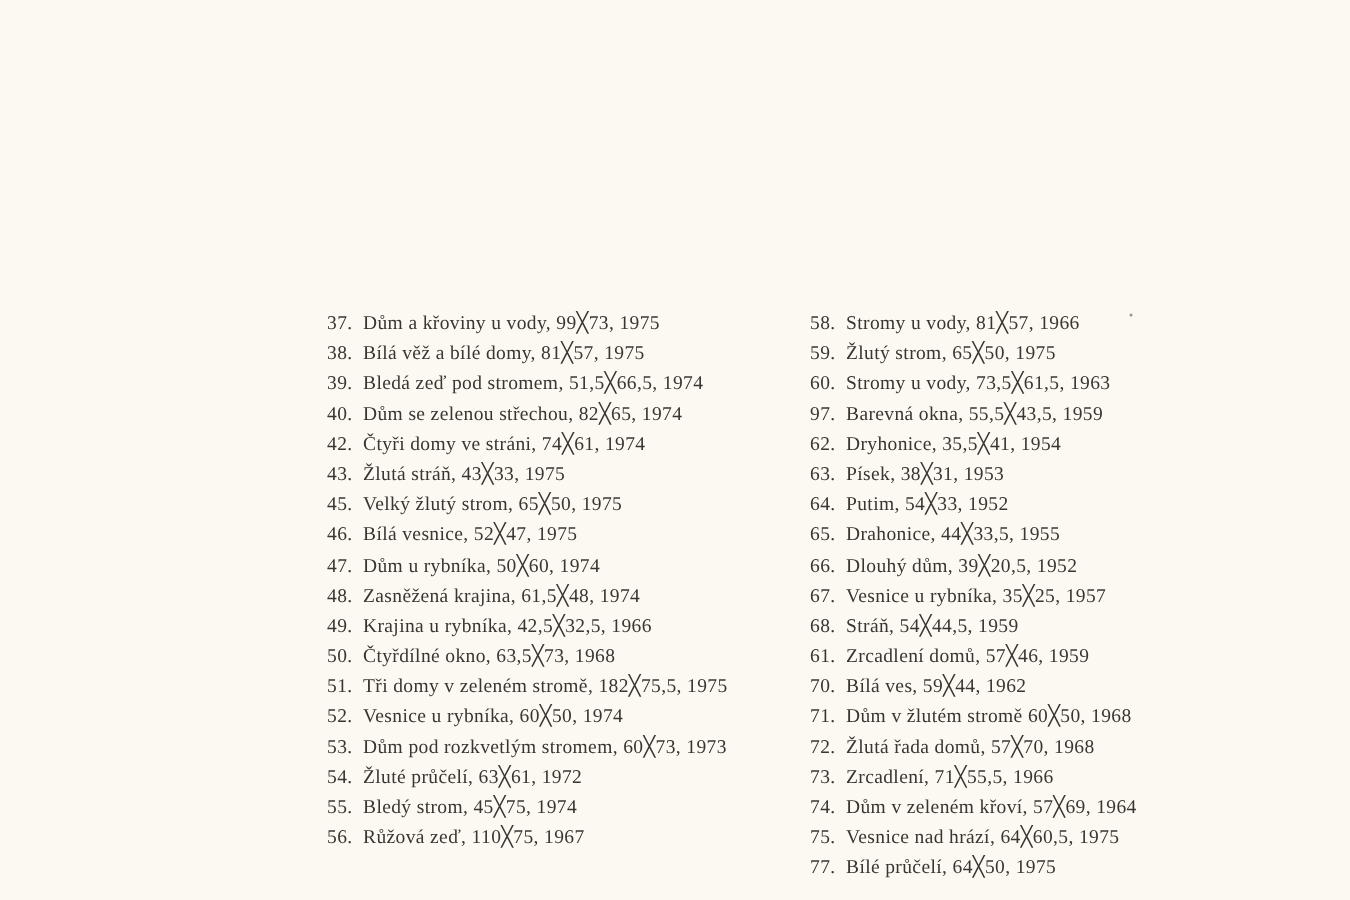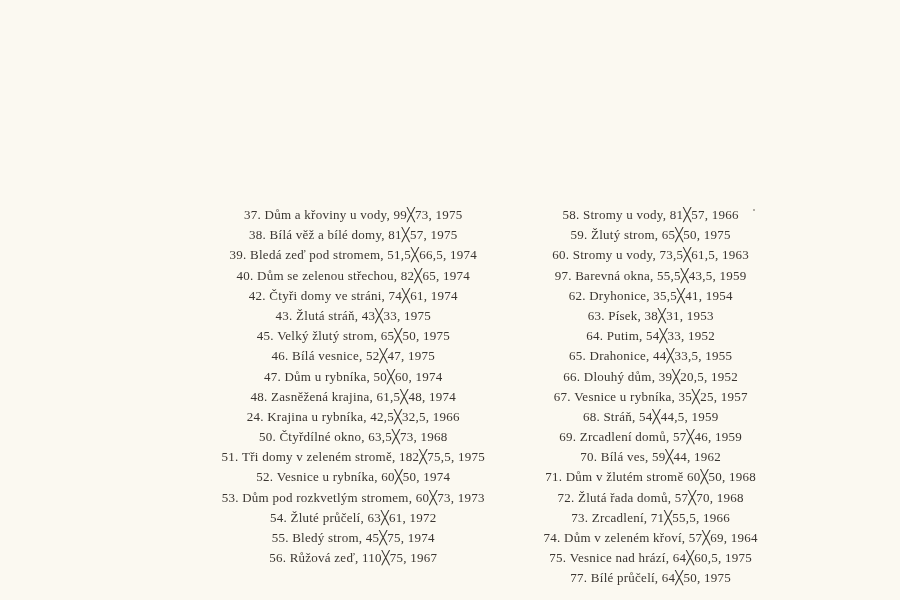--- a/index.html
+++ b/index.html
@@ -3,21 +3,21 @@
 <meta charset="utf-8">
 <style>
   html, body { margin: 0; padding: 0; }
   body {
     width: 900px; height: 600px; overflow: hidden;
     background: #fbf9f1;
     font-family: "Liberation Serif", "DejaVu Serif", serif;
     color: #3a3530;
     position: relative;
   }
-  .page { position: absolute; inset: 0; text-align: center; }
+  .page { position: absolute; inset: 0; }
   .col { position: absolute; top: 205px; }
   .col.left { left: 218px; }
   .col.right { left: 540px; }
   .entry {
     height: 20.2px; line-height: 20.2px;
     font-size: 13px; letter-spacing: 0.25px;
     white-space: nowrap;
   }
   .num { display: inline-block; width: 24px; }
   .speck { position: absolute; left: 753px; top: 209px; width: 2px; height: 2px; background: #9a958c; border-radius: 1px; }
@@ -30,42 +30,42 @@
       <div class="entry"><span class="num">37.</span><span>Dům a křoviny u vody, 99╳73, 1975</span></div>
       <div class="entry"><span class="num">38.</span><span>Bílá věž a bílé domy, 81╳57, 1975</span></div>
       <div class="entry"><span class="num">39.</span><span>Bledá zeď pod stromem, 51,5╳66,5, 1974</span></div>
       <div class="entry"><span class="num">40.</span><span>Dům se zelenou střechou, 82╳65, 1974</span></div>
       <div class="entry"><span class="num">42.</span><span>Čtyři domy ve stráni, 74╳61, 1974</span></div>
       <div class="entry"><span class="num">43.</span><span>Žlutá stráň, 43╳33, 1975</span></div>
       <div class="entry"><span class="num">45.</span><span>Velký žlutý strom, 65╳50, 1975</span></div>
       <div class="entry"><span class="num">46.</span><span>Bílá vesnice, 52╳47, 1975</span></div>
       <div class="entry"><span class="num">47.</span><span>Dům u rybníka, 50╳60, 1974</span></div>
       <div class="entry"><span class="num">48.</span><span>Zasněžená krajina, 61,5╳48, 1974</span></div>
-      <div class="entry"><span class="num">24.</span><span>Krajina u rybníka, 42,5╳32,5, 1966</span></div>
+      <div class="entry"><span class="num">49.</span><span>Krajina u rybníka, 42,5╳32,5, 1966</span></div>
       <div class="entry"><span class="num">50.</span><span>Čtyřdílné okno, 63,5╳73, 1968</span></div>
       <div class="entry"><span class="num">51.</span><span>Tři domy v zeleném stromě, 182╳75,5, 1975</span></div>
       <div class="entry"><span class="num">52.</span><span>Vesnice u rybníka, 60╳50, 1974</span></div>
       <div class="entry"><span class="num">53.</span><span>Dům pod rozkvetlým stromem, 60╳73, 1973</span></div>
       <div class="entry"><span class="num">54.</span><span>Žluté průčelí, 63╳61, 1972</span></div>
       <div class="entry"><span class="num">55.</span><span>Bledý strom, 45╳75, 1974</span></div>
       <div class="entry"><span class="num">56.</span><span>Růžová zeď, 110╳75, 1967</span></div>
     </div>
   <div class="col right" id="col1">
       <div class="entry"><span class="num">58.</span><span>Stromy u vody, 81╳57, 1966</span></div>
       <div class="entry"><span class="num">59.</span><span>Žlutý strom, 65╳50, 1975</span></div>
       <div class="entry"><span class="num">60.</span><span>Stromy u vody, 73,5╳61,5, 1963</span></div>
       <div class="entry"><span class="num">97.</span><span>Barevná okna, 55,5╳43,5, 1959</span></div>
       <div class="entry"><span class="num">62.</span><span>Dryhonice, 35,5╳41, 1954</span></div>
       <div class="entry"><span class="num">63.</span><span>Písek, 38╳31, 1953</span></div>
       <div class="entry"><span class="num">64.</span><span>Putim, 54╳33, 1952</span></div>
       <div class="entry"><span class="num">65.</span><span>Drahonice, 44╳33,5, 1955</span></div>
       <div class="entry"><span class="num">66.</span><span>Dlouhý dům, 39╳20,5, 1952</span></div>
       <div class="entry"><span class="num">67.</span><span>Vesnice u rybníka, 35╳25, 1957</span></div>
       <div class="entry"><span class="num">68.</span><span>Stráň, 54╳44,5, 1959</span></div>
-      <div class="entry"><span class="num">69.</span><span>Zrcadlení domů, 57╳46, 1959</span></div>
+      <div class="entry"><span class="num">61.</span><span>Zrcadlení domů, 57╳46, 1959</span></div>
       <div class="entry"><span class="num">70.</span><span>Bílá ves, 59╳44, 1962</span></div>
       <div class="entry"><span class="num">71.</span><span>Dům v žlutém stromě 60╳50, 1968</span></div>
       <div class="entry"><span class="num">72.</span><span>Žlutá řada domů, 57╳70, 1968</span></div>
       <div class="entry"><span class="num">73.</span><span>Zrcadlení, 71╳55,5, 1966</span></div>
       <div class="entry"><span class="num">74.</span><span>Dům v zeleném křoví, 57╳69, 1964</span></div>
       <div class="entry"><span class="num">75.</span><span>Vesnice nad hrází, 64╳60,5, 1975</span></div>
       <div class="entry"><span class="num">77.</span><span>Bílé průčelí, 64╳50, 1975</span></div>
     </div>
   <div class="speck"></div>
 </div>

